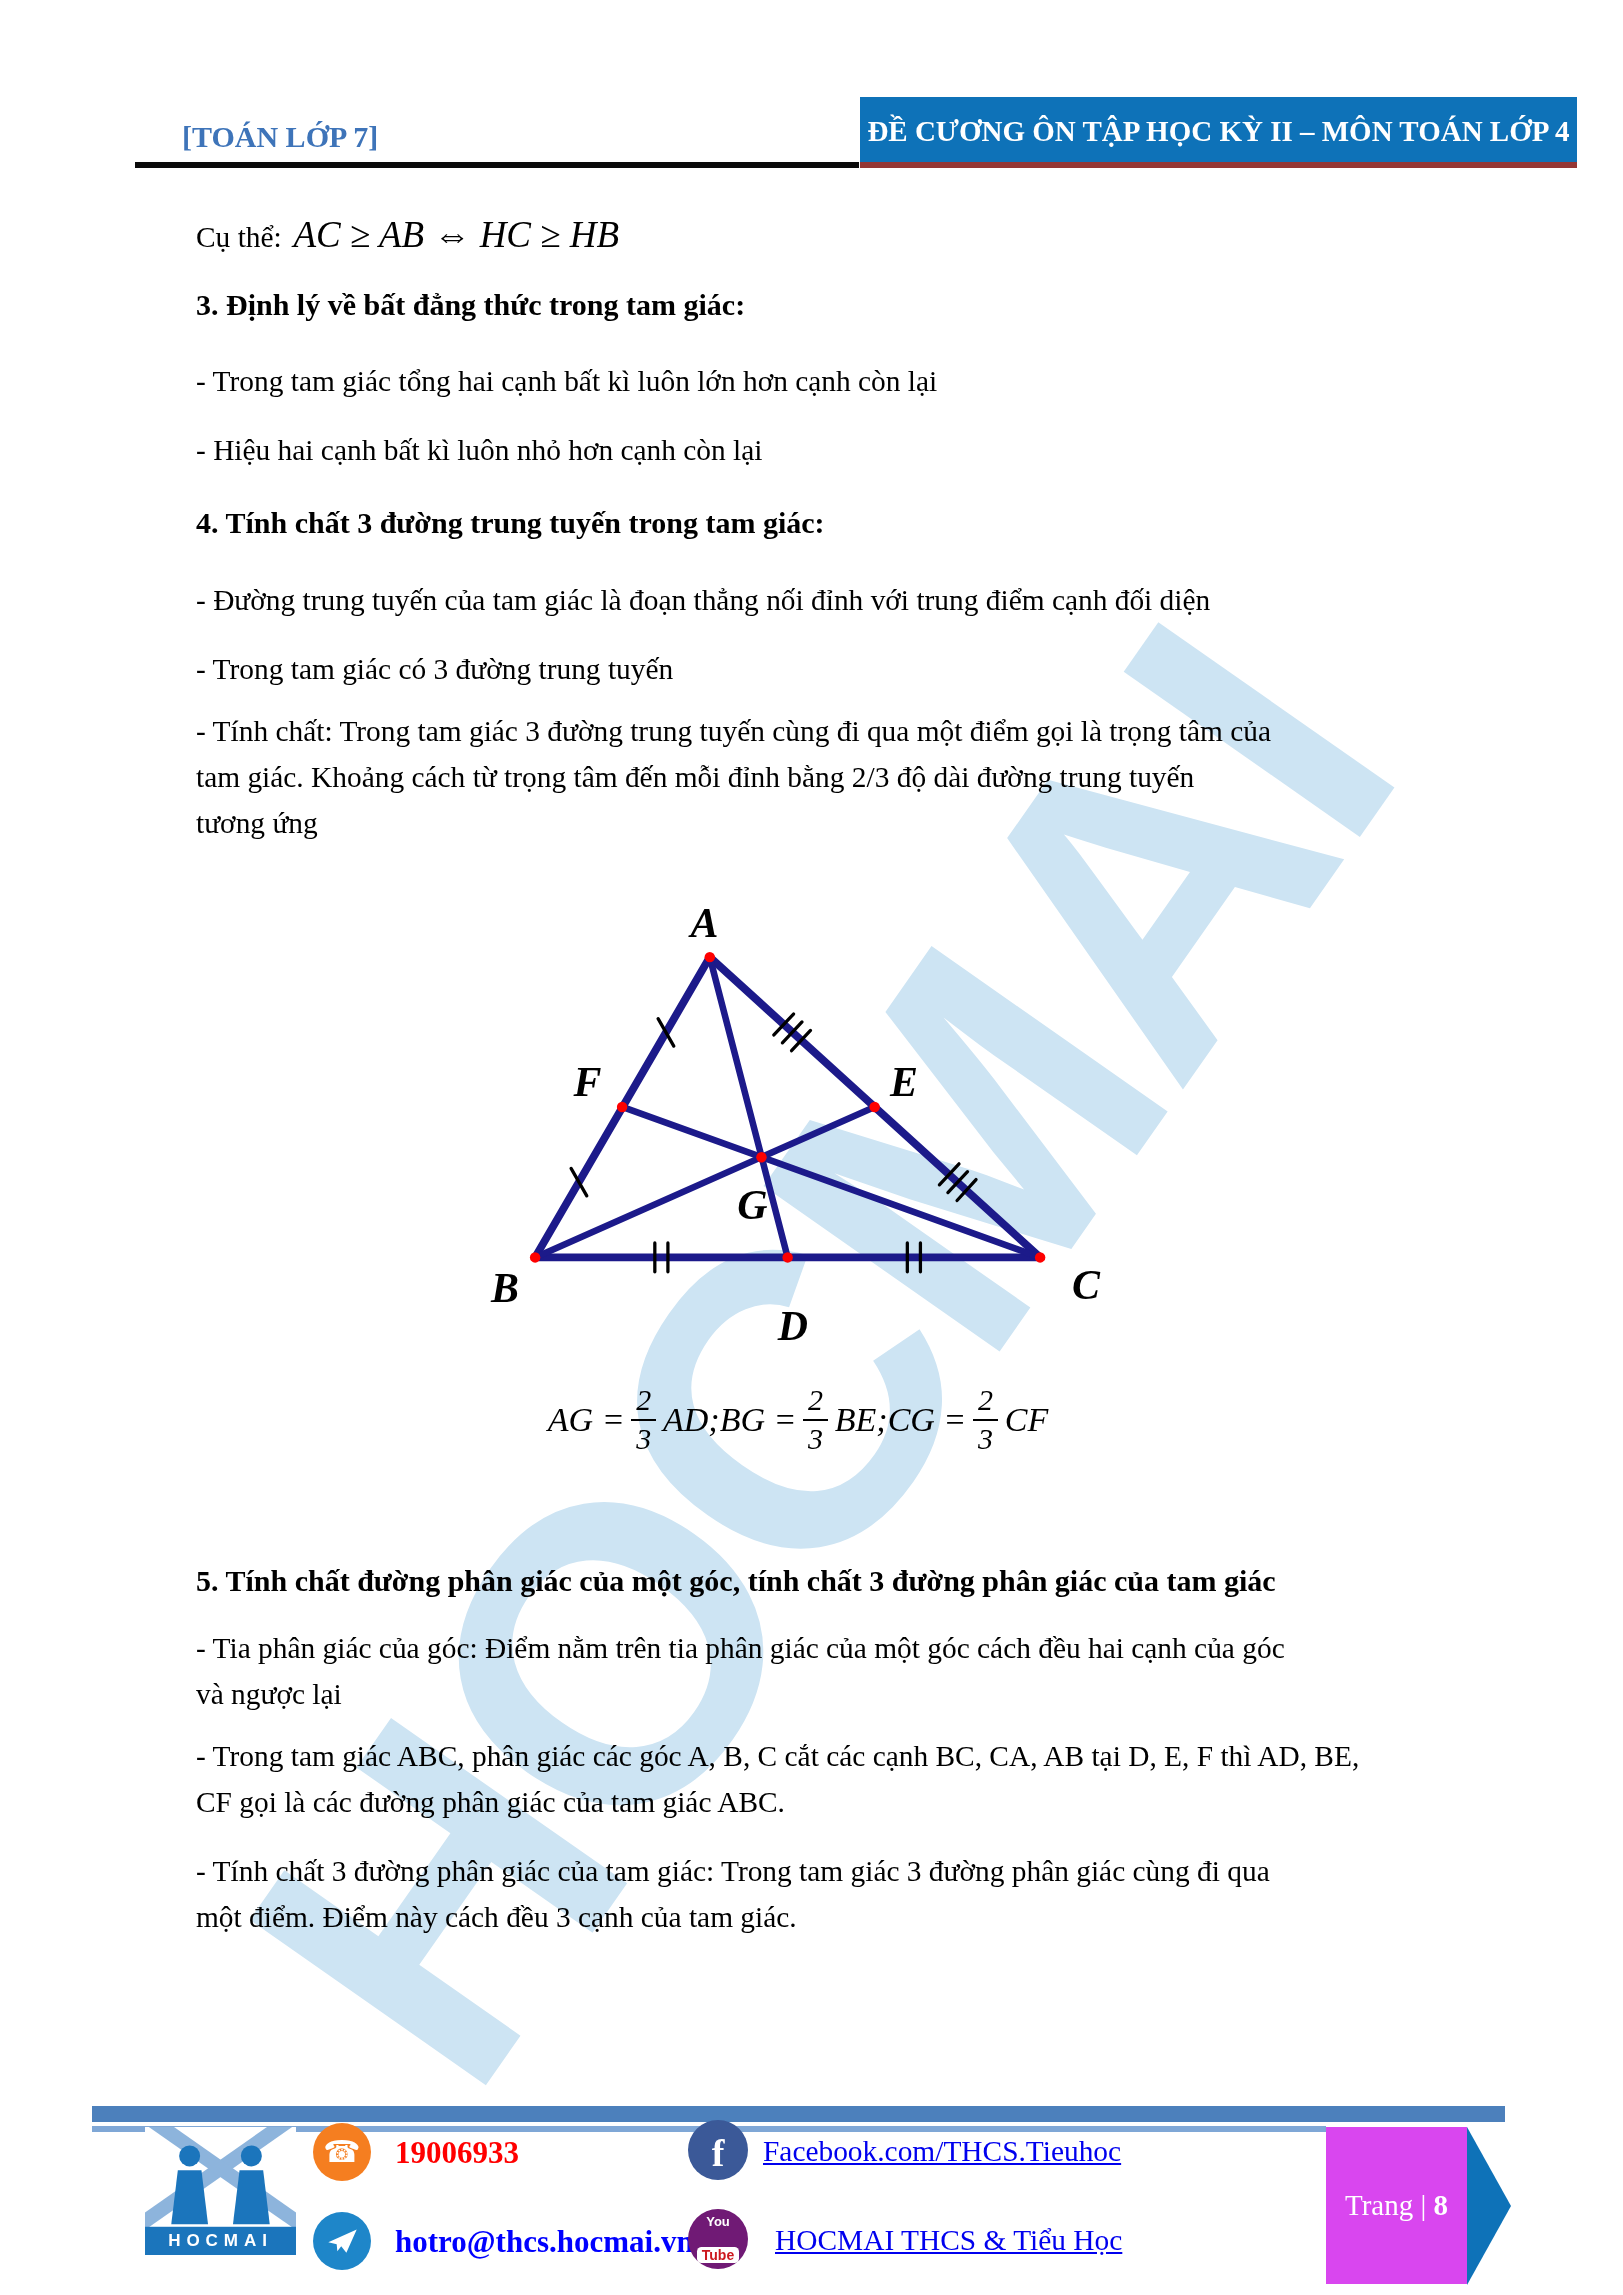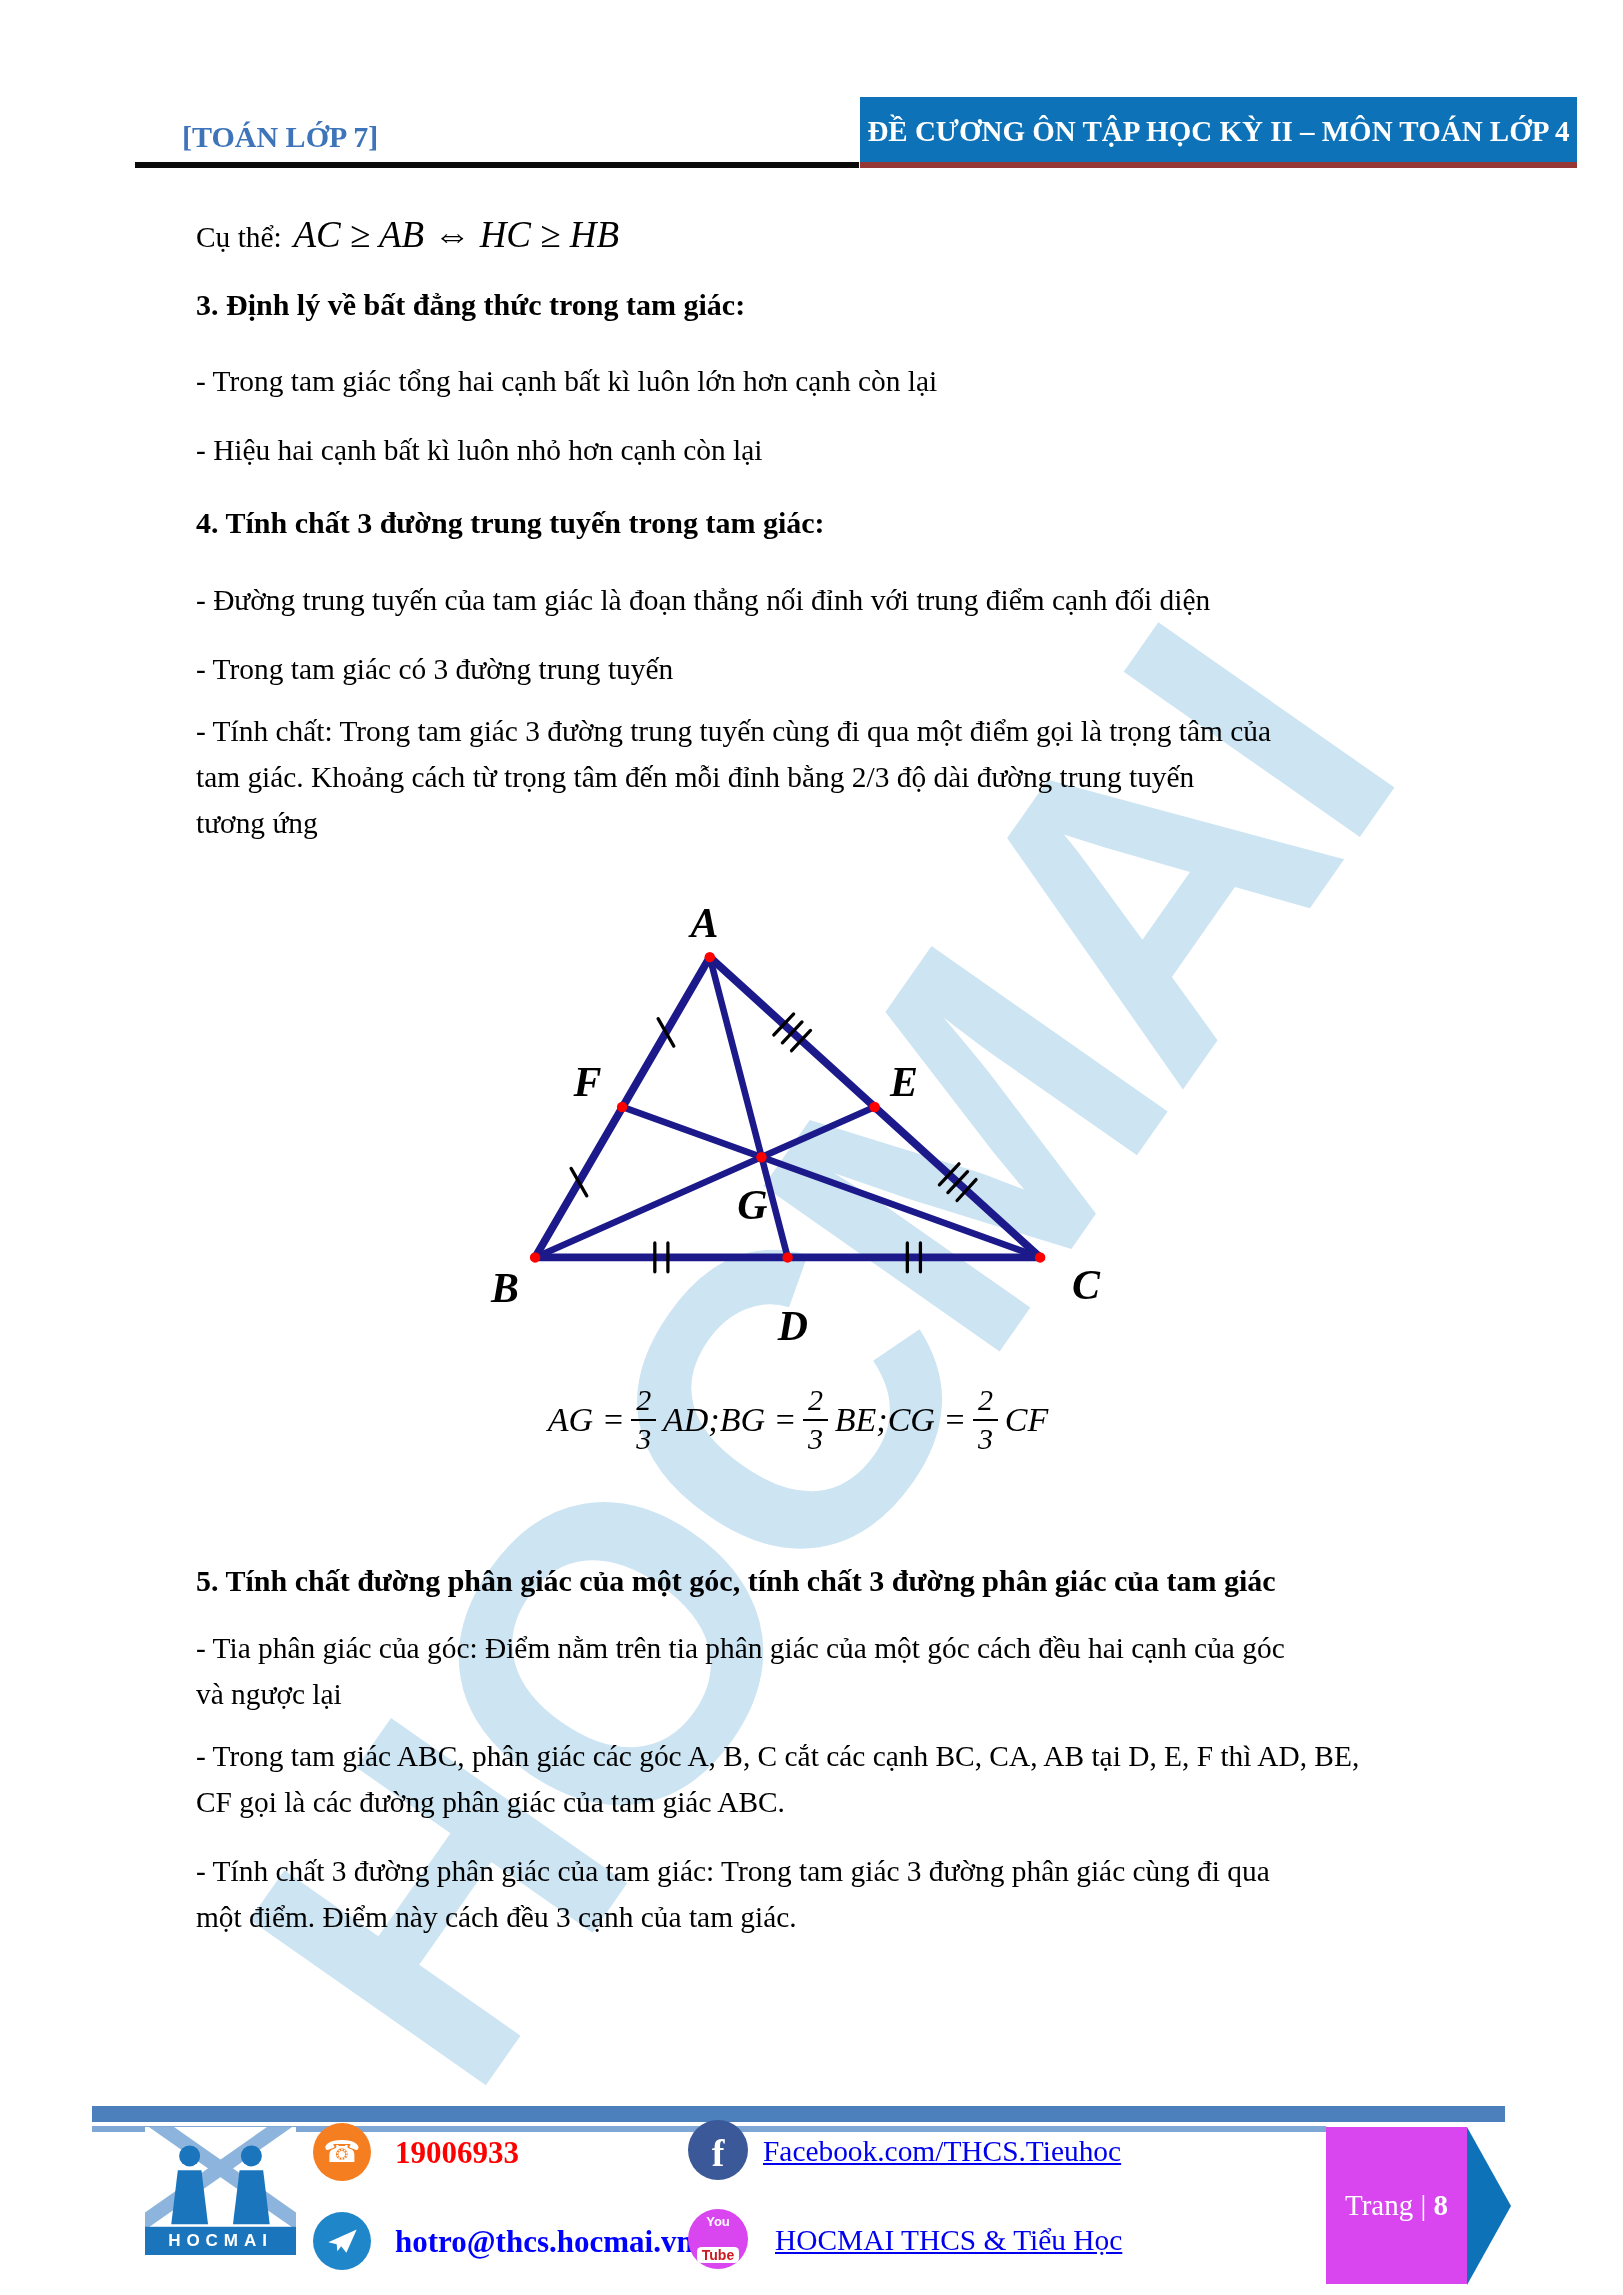--- a/index.html
+++ b/index.html
@@ -48,21 +48,21 @@
   
   .ft-band1{position:absolute;left:92px;top:2106px;width:1413px;height:15.7px;background:#4c80bc;z-index:2;}
   .ft-band2{position:absolute;left:92px;top:2126px;width:1234px;height:5.9px;background:#7fa7d6;z-index:2;}
   .ft-logo{position:absolute;left:145px;top:2127px;z-index:2;}
   .circle-ic{position:absolute;border-radius:50%;display:flex;align-items:center;justify-content:center;z-index:2;}
   .ic-phone{left:313px;top:2123px;width:58px;height:58px;background:#f57e20;}
   .ic-phone .glyph{color:#fff;font-family:"DejaVu Sans", sans-serif;font-size:30px;line-height:1;}
   .ic-mail{left:313px;top:2212px;width:58px;height:58px;background:#1e86c9;}
   .ic-fb{left:688px;top:2120px;width:60px;height:60px;background:#3b5998;}
   .ic-fb .glyph{color:#fff;font-weight:bold;font-size:38px;font-family:"Liberation Serif",serif;margin-top:6.5px;}
-  .ic-yt{left:688px;top:2209px;width:60px;height:60px;background:#d946ef;flex-direction:column;}
+  .ic-yt{left:688px;top:2209px;width:60px;height:60px;background:#701a75;flex-direction:column;}
   .ic-yt .you{color:#fff;font-family:"Liberation Sans",sans-serif;font-weight:bold;font-size:13px;line-height:1;}
   .ic-yt .tube{background:#fff;border-radius:4.6px;margin-top:19px;padding:1.3px 5.2px;color:#cc181e;
     font-family:"Liberation Sans",sans-serif;font-weight:bold;font-size:14px;line-height:1;}
   .ft-phone{position:absolute;left:395px;top:2135px;font-size:31px;font-weight:bold;color:#ff0000;z-index:2;white-space:nowrap;}
   .ft-mail{position:absolute;left:395px;top:2224px;font-size:31px;font-weight:bold;color:#0000ff;z-index:2;white-space:nowrap;}
   .ft-link{position:absolute;font-size:29.4px;color:#0000ee;text-decoration:underline;z-index:2;white-space:nowrap;}
   .ft-link.fb{left:763px;top:2135px;}
   .ft-link.yt{left:775px;top:2224px;}
   .ribbon{position:absolute;left:1326px;top:2127px;z-index:3;display:flex;}
   .ribbon .box{width:141px;height:157px;background:#d946ef;display:flex;align-items:center;justify-content:center;}

